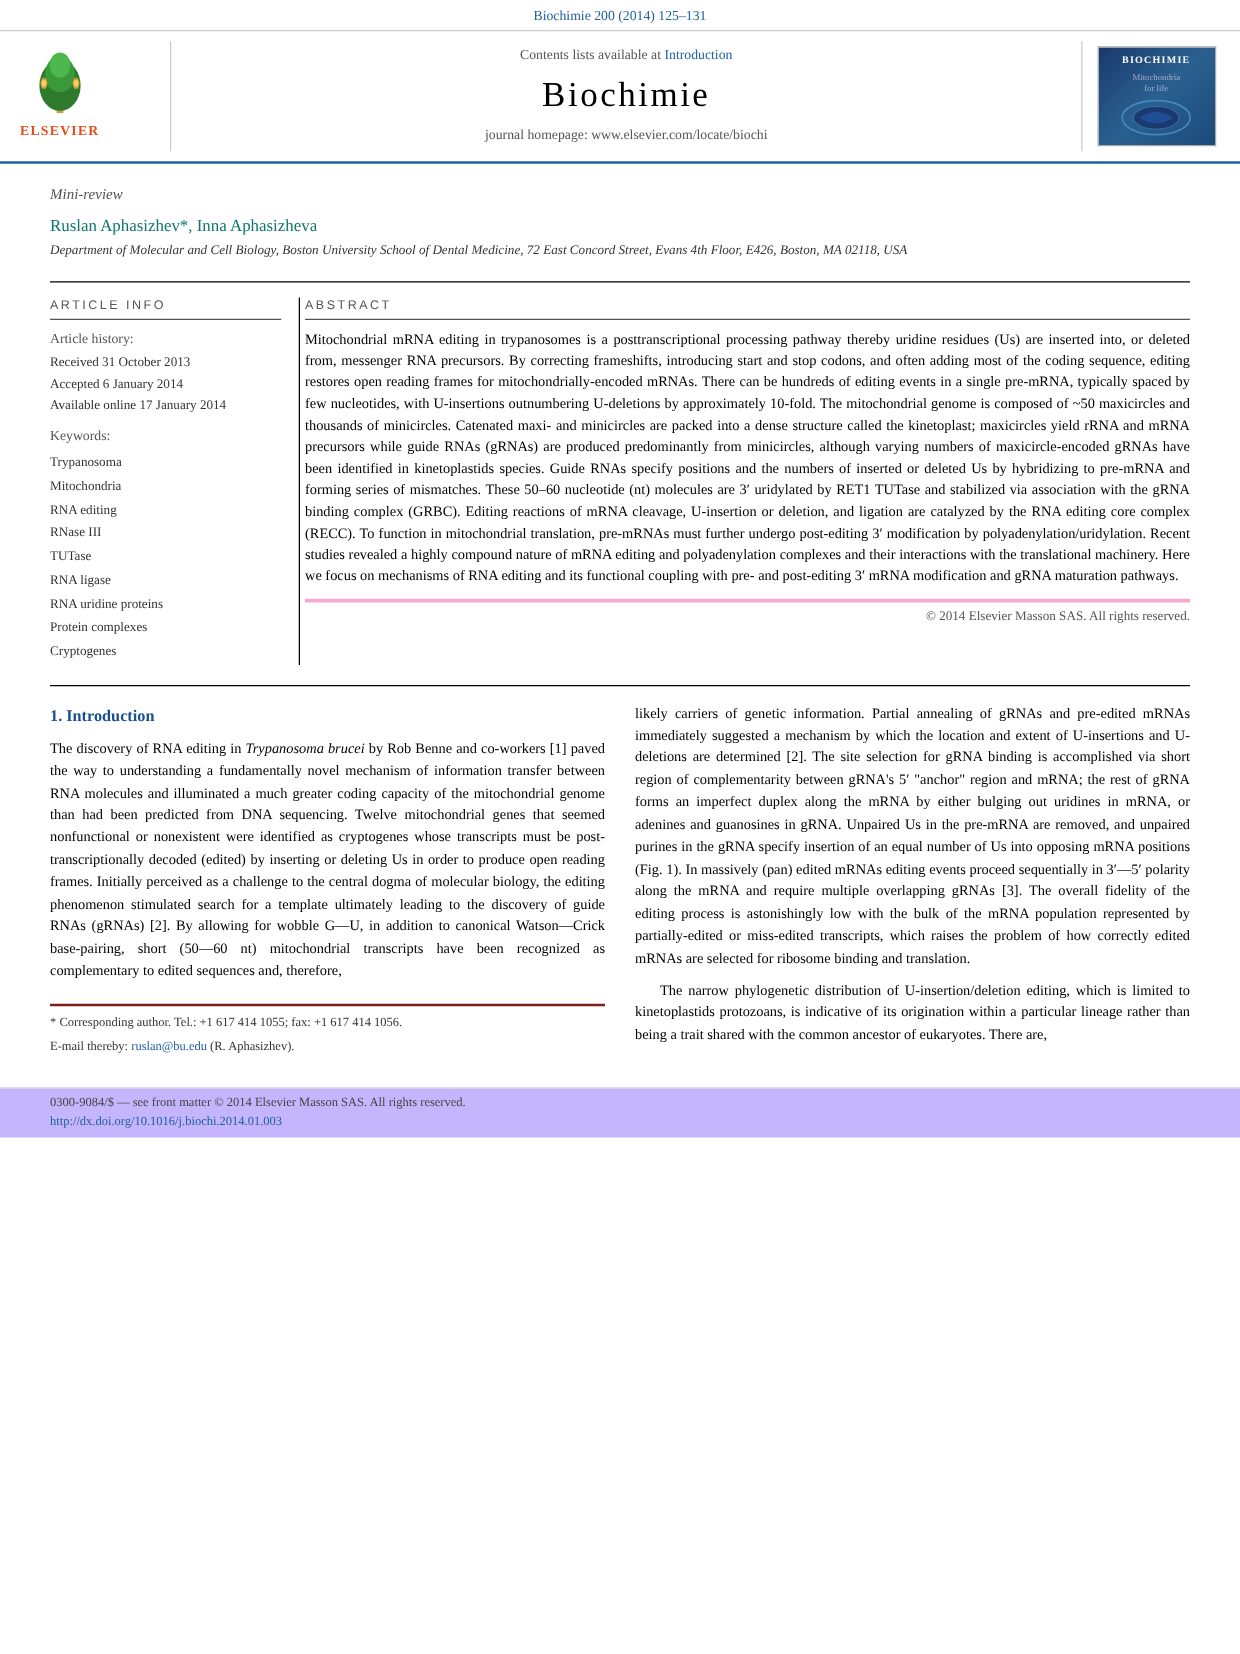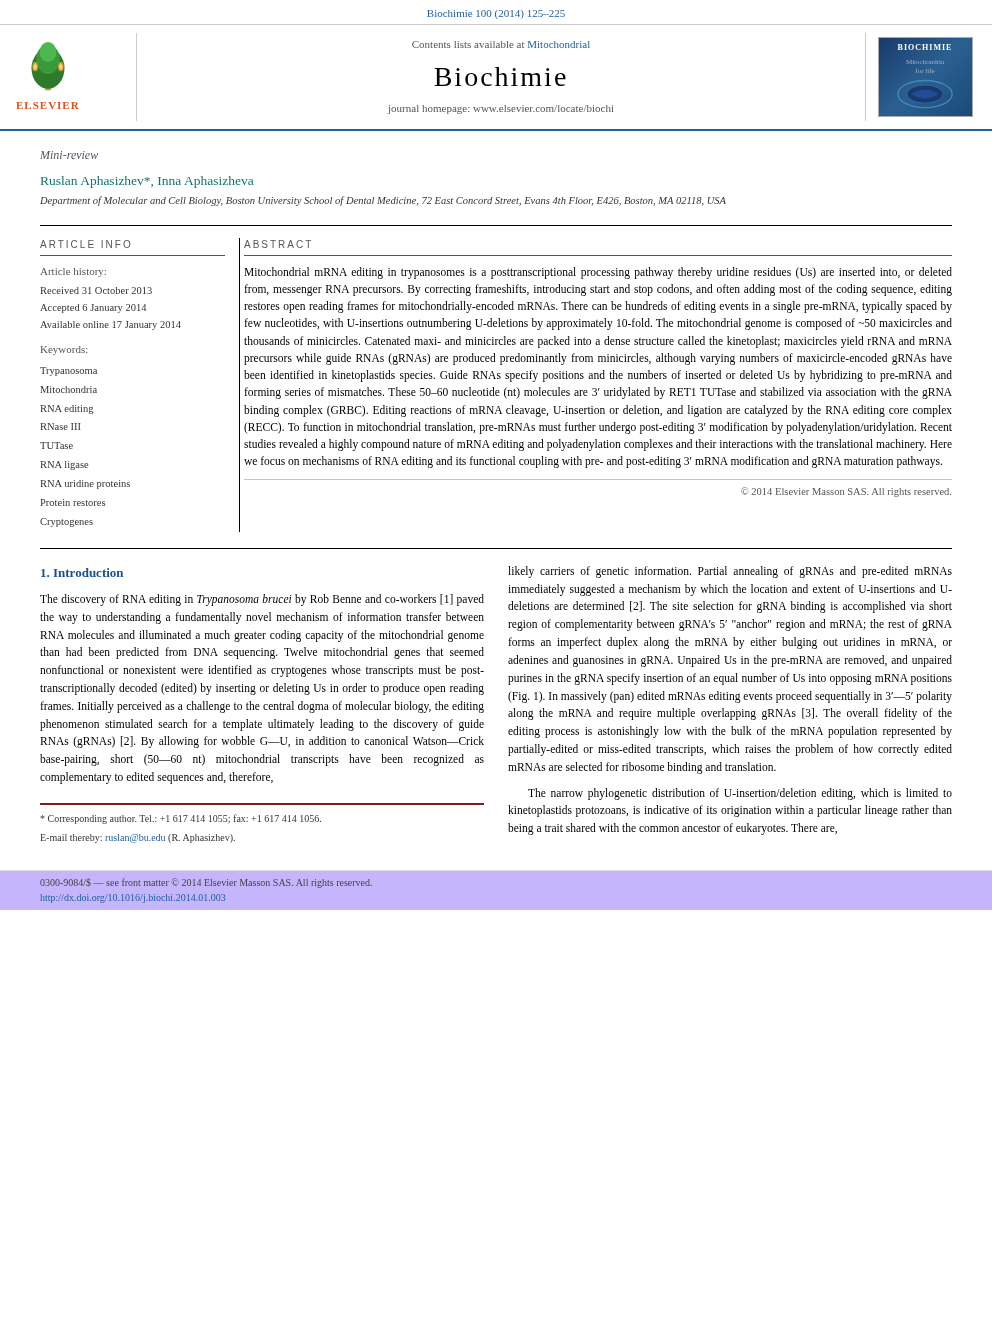--- a/index.html
+++ b/index.html
@@ -219,21 +219,21 @@
     }
 
     .abstract-text p { margin-bottom: 6px; }
 
     .copyright-line {
       font-size: 10.5px;
       color: #555;
       text-align: right;
       margin-top: 8px;
       padding-top: 4px;
-      border-top: 1px solid #f9a8d4;
+      border-top: 3px solid #f9a8d4;
     }
 
     .main-divider {
       border: none;
       border-top: 1px solid #000;
       margin: 16px 0 14px 0;
     }
 
     
     .body-two-col {
@@ -290,21 +290,21 @@
       color: #444;
       margin-top: 8px;
     }
 
     .italic { font-style: italic; }
   </style>
 </head>
 <body>
 
 <div class="journal-top-bar">
-  <span>Biochimie 100 (2014) 125–225</span>
+  <span>Biochimie 200 (2014) 125–131</span>
 </div>
 
 <div class="journal-header">
   <div class="journal-header-left">
     <div class="elsevier-logo">
       <svg class="elsevier-tree" viewBox="0 0 60 60" xmlns="http://www.w3.org/2000/svg">
 
         <rect x="27" y="44" width="6" height="10" fill="#c8a040"></rect>
         <ellipse cx="30" cy="30" rx="18" ry="22" fill="#2d7a2d"></ellipse>
         <ellipse cx="30" cy="20" rx="13" ry="16" fill="#3a9a3a"></ellipse>
@@ -314,21 +314,21 @@
         <ellipse cx="44" cy="28" rx="3" ry="5" fill="#c8a040"></ellipse>
         <ellipse cx="16" cy="28" rx="2" ry="3" fill="#ffd060"></ellipse>
         <ellipse cx="44" cy="28" rx="2" ry="3" fill="#ffd060"></ellipse>
       </svg>
       <div class="elsevier-text" style="color:#e05020;font-size:11px;font-weight:bold;letter-spacing:1px;">ELSEVIER</div>
     </div>
   </div>
 
   <div class="journal-header-center">
     <div class="science-direct-line">
-      Contents lists available at <span style="color:#2060a0;">Mitochondrial</span>
+      Contents lists available at <span style="color:#2060a0;">Introduction</span>
     </div>
     <div class="journal-name-big">Biochimie</div>
     <div class="journal-homepage-line">journal homepage: www.elsevier.com/locate/biochi</div>
   </div>
 
   <div class="journal-header-right">
     <div class="journal-cover">
       <div class="journal-cover-title">BIOCHIMIE</div>
       <div style="font-size:7px;color:#aac;margin-top:4px;line-height:1.3;">Mitochondria<br>for life</div>
       <svg width="70" height="40" viewBox="0 0 70 40">
@@ -365,21 +365,21 @@
 
       <div class="info-subsection-title">Keywords:</div>
       <div class="keywords-list">
         <div>Trypanosoma</div>
         <div>Mitochondria</div>
         <div>RNA editing</div>
         <div>RNase III</div>
         <div>TUTase</div>
         <div>RNA ligase</div>
         <div>RNA uridine proteins</div>
-        <div>Protein restores</div>
+        <div>Protein complexes</div>
         <div>Cryptogenes</div>
       </div>
     </div>
 
     <div class="abstract-col">
       <div class="section-heading">ABSTRACT</div>
       <div class="abstract-text">
         <p>Mitochondrial mRNA editing in trypanosomes is a posttranscriptional processing pathway thereby uridine residues (Us) are inserted into, or deleted from, messenger RNA precursors. By correcting frameshifts, introducing start and stop codons, and often adding most of the coding sequence, editing restores open reading frames for mitochondrially-encoded mRNAs. There can be hundreds of editing events in a single pre-mRNA, typically spaced by few nucleotides, with U-insertions outnumbering U-deletions by approximately 10-fold. The mitochondrial genome is composed of ~50 maxicircles and thousands of minicircles. Catenated maxi- and minicircles are packed into a dense structure called the kinetoplast; maxicircles yield rRNA and mRNA precursors while guide RNAs (gRNAs) are produced predominantly from minicircles, although varying numbers of maxicircle-encoded gRNAs have been identified in kinetoplastids species. Guide RNAs specify positions and the numbers of inserted or deleted Us by hybridizing to pre-mRNA and forming series of mismatches. These 50–60 nucleotide (nt) molecules are 3′ uridylated by RET1 TUTase and stabilized via association with the gRNA binding complex (GRBC). Editing reactions of mRNA cleavage, U-insertion or deletion, and ligation are catalyzed by the RNA editing core complex (RECC). To function in mitochondrial translation, pre-mRNAs must further undergo post-editing 3′ modification by polyadenylation/uridylation. Recent studies revealed a highly compound nature of mRNA editing and polyadenylation complexes and their interactions with the translational machinery. Here we focus on mechanisms of RNA editing and its functional coupling with pre- and post-editing 3′ mRNA modification and gRNA maturation pathways.</p>
       </div>
       <div class="copyright-line">© 2014 Elsevier Masson SAS. All rights reserved.</div>

